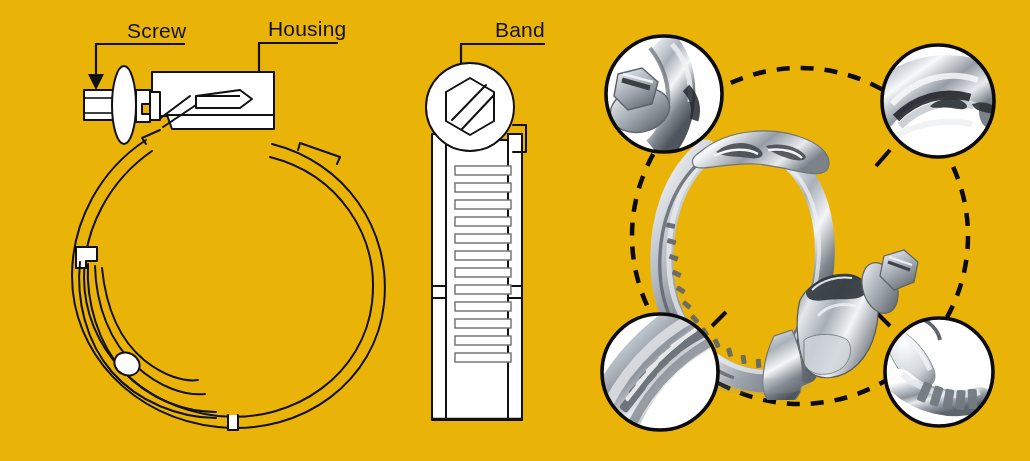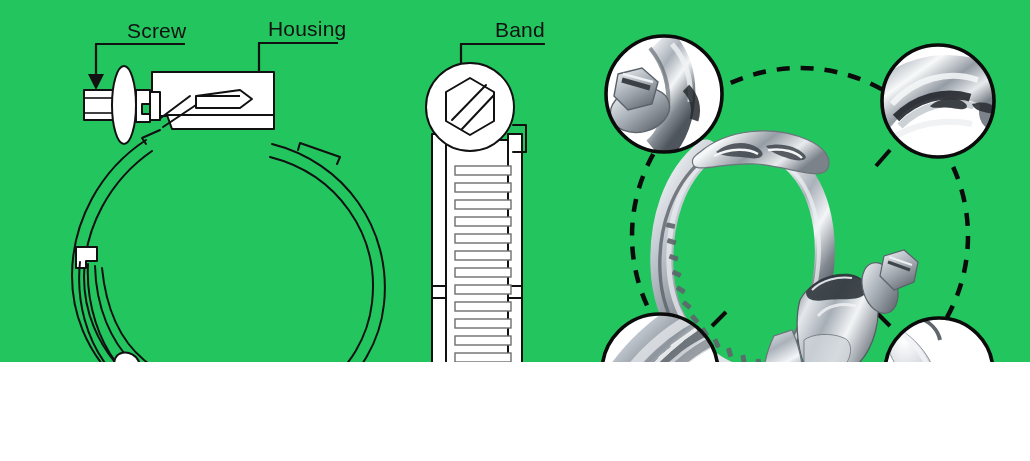--- a/index.html
+++ b/index.html
@@ -4,22 +4,22 @@
 <title>Hose Clamp Technical Illustration</title>
 <style>
   html, body {
     margin: 0;
     padding: 0;
     background: #ffffff;
   }
   #stage {
     position: relative;
     width: 1030px;
-    height: 362px;
-    background: #22c55e;
+    height: 461px;
+    background: #eab308;
     overflow: hidden;
     font-family: "Liberation Sans", sans-serif;
   }
   .layer {
     position: absolute;
     inset: 0;
     width: 1030px;
     height: 461px;
   }
   .label-text {

